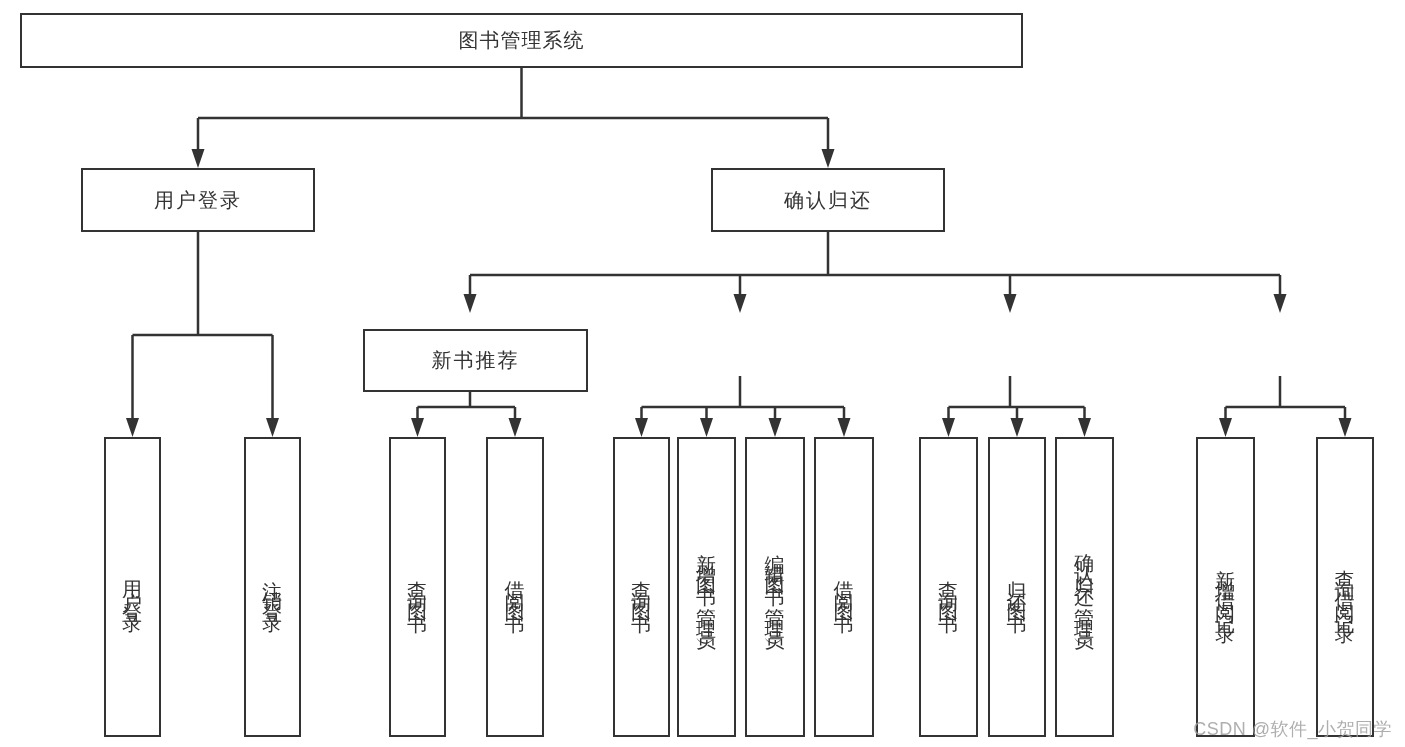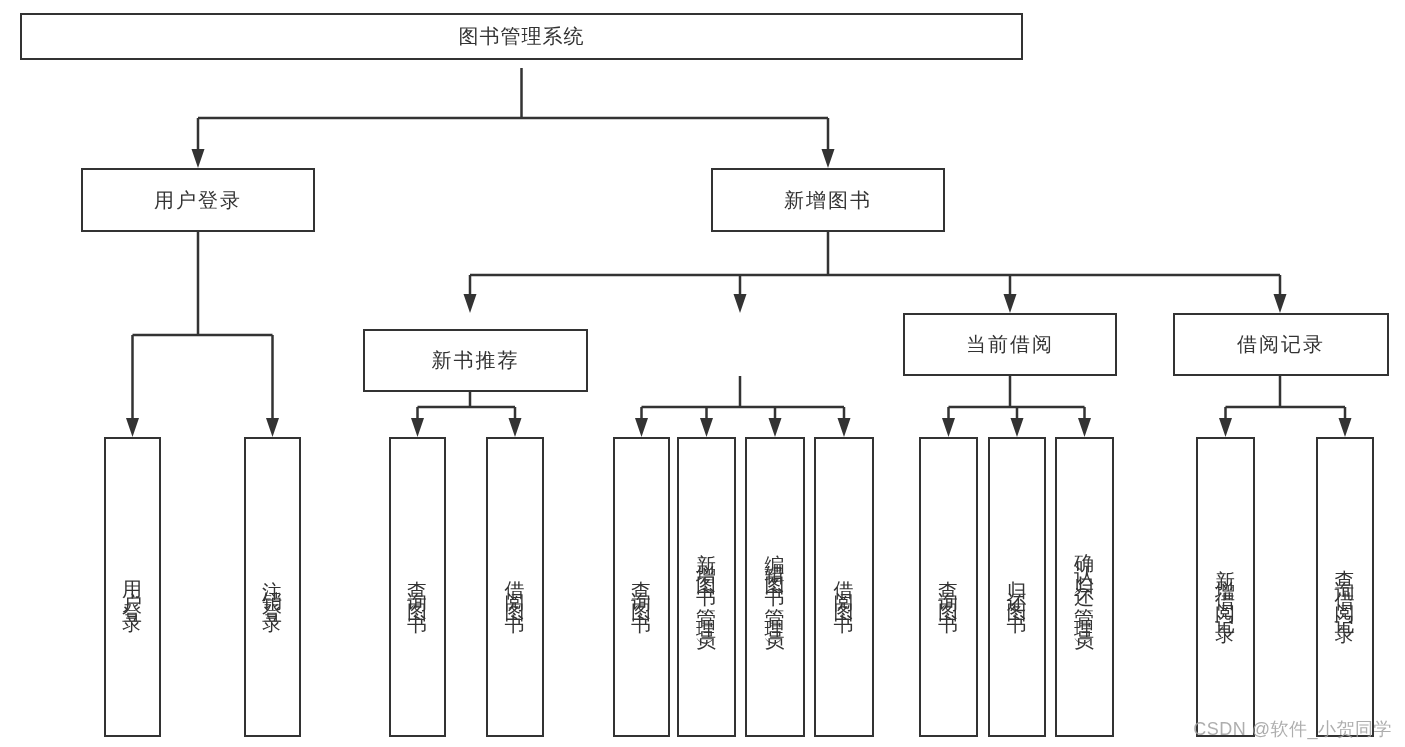--- a/index.html
+++ b/index.html
@@ -90,39 +90,33 @@
              M700 418 L713 418 L706.5 437 Z
              M768.5 418 L781.5 418 L775 437 Z
              M837.5 418 L850.5 418 L844 437 Z
              M942 418 L955 418 L948.5 437 Z
              M1010.5 418 L1023.5 418 L1017 437 Z
              M1078 418 L1091 418 L1084.5 437 Z
              M1219 418 L1232 418 L1225.5 437 Z
              M1338.5 418 L1351.5 418 L1345 437 Z"></path>
   </svg>
 
-  <div class="node node-h node-root" style="left:20px; top:13px; width:1003px; height:47px;">
+  <div class="node node-h node-root" style="left:20px; top:13px; width:1003px; height:55px;">
     <span>图书管理系统</span>
   </div>
 
   <div class="node node-h" style="left:81px; top:168px; width:234px; height:64px;">
     <span>用户登录</span>
   </div>
   <div class="node node-h" style="left:711px; top:168px; width:234px; height:64px;">
-    <span>新增图书</span>
+    <span>确认归还</span>
   </div>
 
   <div class="node node-h" style="left:363px; top:329px; width:225px; height:63px;">
     <span>新书推荐</span>
-  </div>
-  <div class="node node-h" style="left:903px; top:313px; width:214px; height:63px;">
-    <span>当前借阅</span>
-  </div>
-  <div class="node node-h" style="left:1173px; top:313px; width:216px; height:63px;">
-    <span>借阅记录</span>
   </div>
 
   <div class="node node-v" style="left:104px; top:437px; width:57px; height:300px;">
     <span class="vtext">用户登录</span>
   </div>
   <div class="node node-v" style="left:244px; top:437px; width:57px; height:300px;">
     <span class="vtext">注销登录</span>
   </div>
   <div class="node node-v" style="left:389px; top:437px; width:57px; height:300px;">
     <span class="vtext">查询图书</span>

